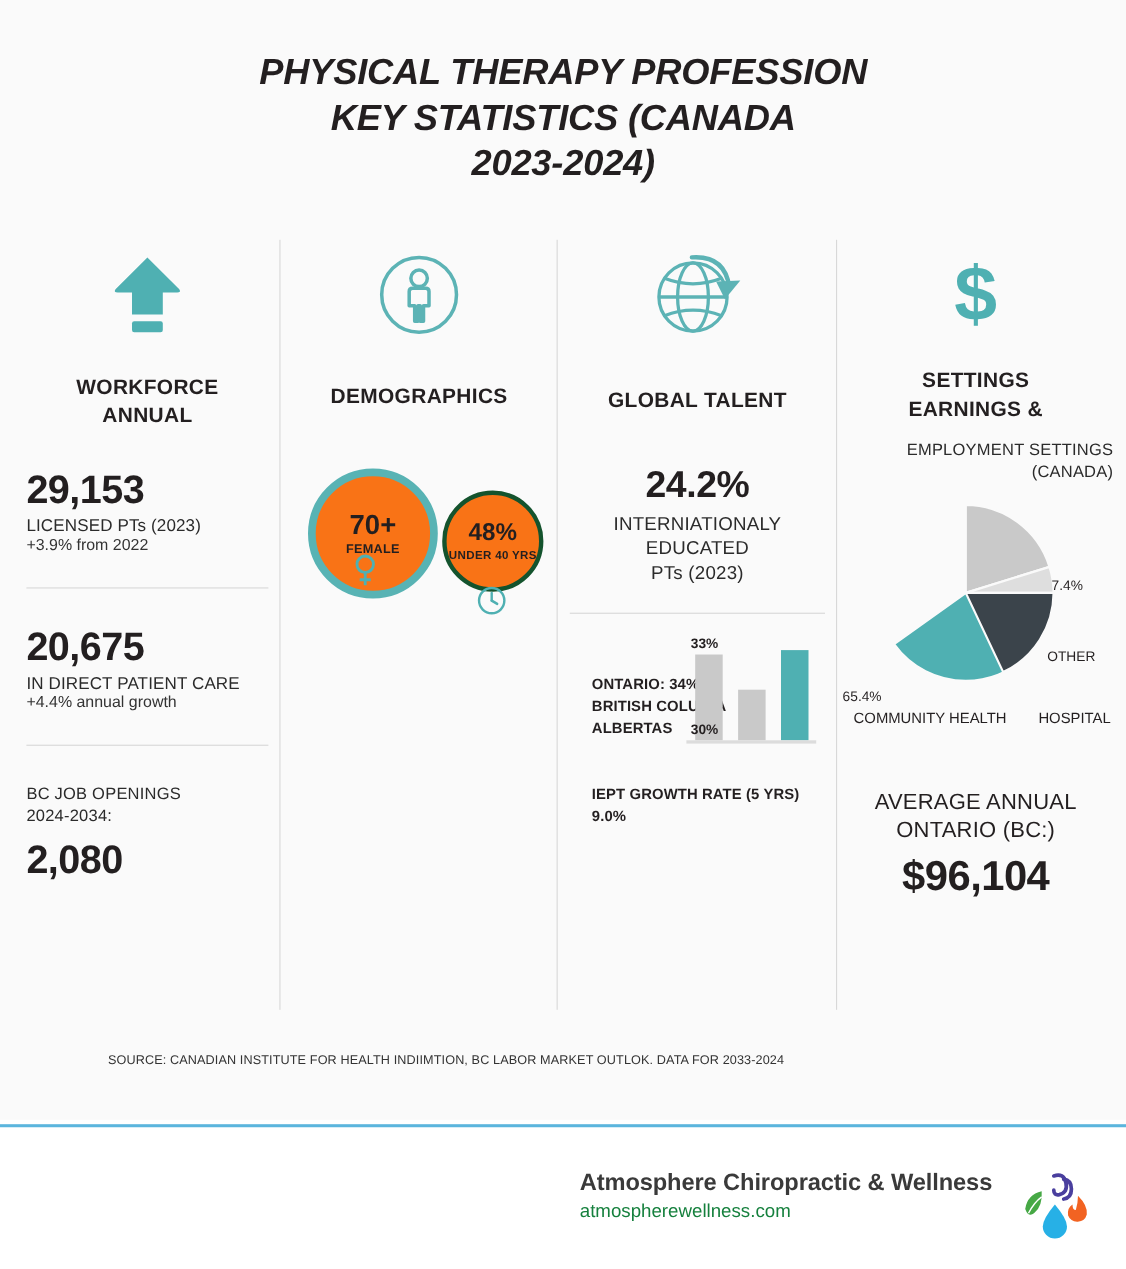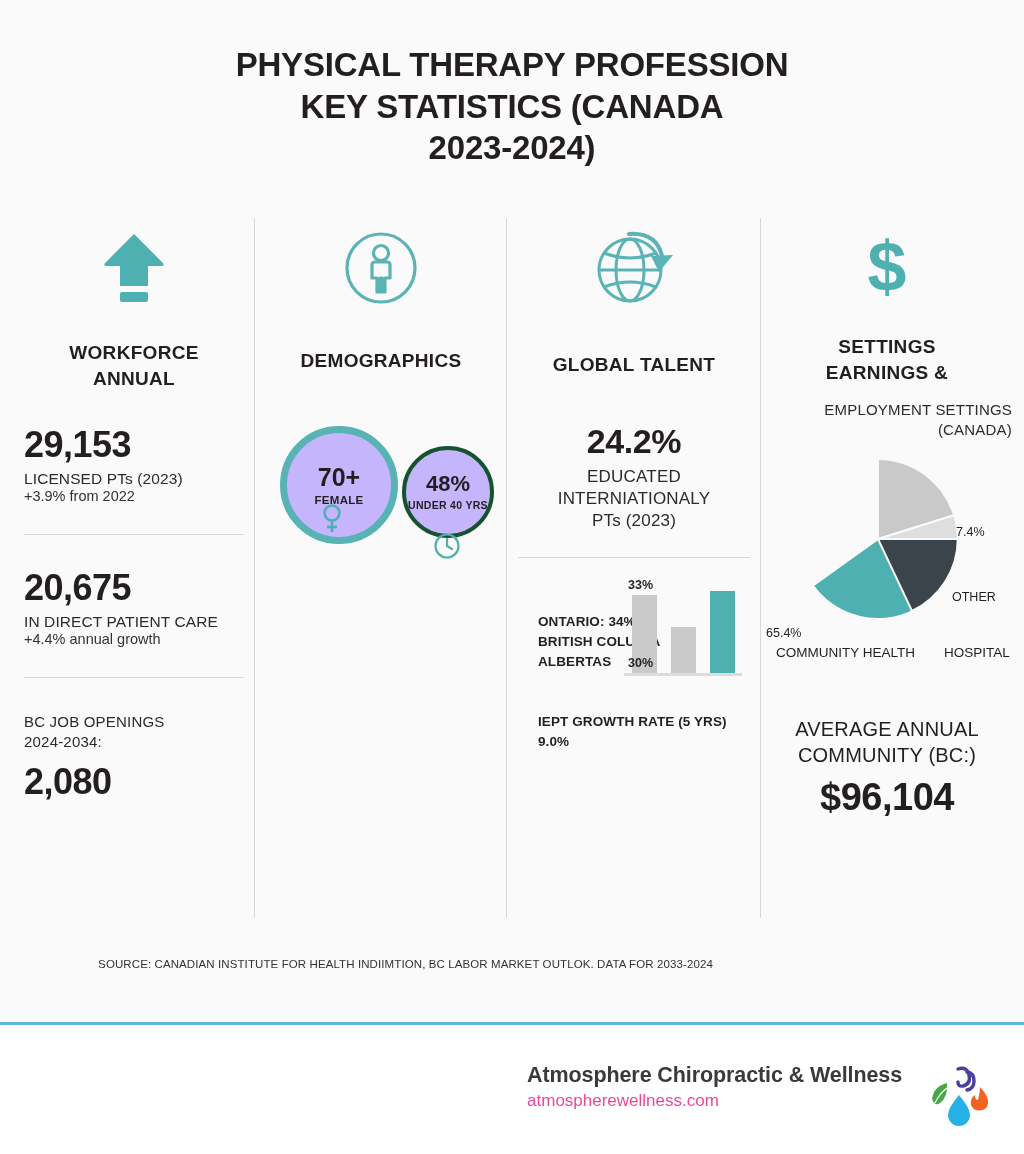--- a/index.html
+++ b/index.html
@@ -24,21 +24,21 @@
   .title {
     position: absolute;
     top: 44px; left: 0; width: 1024px;
     text-align: center;
     font-size: 33px;
     font-weight: bold;
     line-height: 1.26;
     letter-spacing: -0.2px;
     color: #231f20;
   }
-  .title .tline { display: block; }
+  .title .tline { display: block; font-style: italic; }
 
   
   .columns {
     position: absolute;
     top: 218px; left: 0; width: 1024px; height: 700px;
   }
   .col {
     position: absolute;
     top: 0;
     height: 700px;
@@ -92,21 +92,21 @@
   }
 
   
   .circles {
     position: relative; height: 230px; margin-top: 42px;
   }
   .ring {
     position: absolute; border-radius: 50%;
     display: flex; flex-direction: column;
     align-items: center; justify-content: center;
-    background: #c4b5fd;
+    background: #f97316;
   }
   .ring-a {
     left: 24px; top: 10px; width: 104px; height: 104px;
     border: 7px solid #58b3b4;
   }
   .ring-b {
     left: 146px; top: 30px; width: 84px; height: 84px;
     border: 4px solid #14532d;
   }
   .ring-num { font-size: 25px; font-weight: bold; color: #231f20; line-height: 1; }
@@ -197,21 +197,21 @@
     position: absolute; top: 1025px; left: 0; width: 1024px; height: 129px;
     background: #ffffff;
   }
   .brand {
     position: absolute; right: 122px; top: 38px; 
   }
   .brand-name {
     font-size: 21.5px; font-weight: bold; color: #3a3a3a; letter-spacing: -0.1px;
   }
   .brand-url {
-    font-size: 17px; color: #ec4899; margin-top: 3px;
+    font-size: 17px; color: #15803d; margin-top: 3px;
   }
   .logo-mark {
     position: absolute; right: 32px; top: 40px; width: 66px; height: 62px;
   }
 </style>
 </head>
 <body>
 
 <div class="infographic">
 
@@ -310,22 +310,22 @@
             <path d="M11 59 q26 -10 52 0"></path>
           </g>
           <path d="M36 6 q30 -2 34 27" fill="none" stroke="#5cb3b5" stroke-width="4" stroke-linecap="round"></path>
           <path d="M58 28 L80 27 L66 44 Z" fill="#5cb3b5"></path>
         </svg>
       </div>
       <div class="col-head" style="margin-top:34px;">GLOBAL TALENT</div>
 
       <div class="pct-big">24.2%</div>
       <div class="pct-cap">
+        <div>INTERNIATIONALY</div>
         <div>EDUCATED</div>
-        <div>INTERNIATIONALY</div>
         <div>PTs (2023)</div>
       </div>
 
       <div class="hdiv" style="margin-top:26px;"></div>
 
       <div class="chart-wrap">
         <div class="region-list">
           <div>ONTARIO: 34%</div>
           <div>BRITISH COLUMIA</div>
           <div>ALBERTAS</div>
@@ -375,21 +375,21 @@
         </svg>
         <div class="pie-lab l-74">7.4%</div>
         <div class="pie-lab l-other">OTHER</div>
         <div class="pie-lab l-654">65.4%</div>
         <div class="pie-lab l-comm">COMMUNITY HEALTH</div>
         <div class="pie-lab l-hosp">HOSPITAL</div>
       </div>
 
       <div class="earn-head">
         <div>AVERAGE ANNUAL</div>
-        <div>COMMUNITY (BC:)</div>
+        <div>ONTARIO (BC:)</div>
       </div>
       <div class="earn-num">$96,104</div>
     </div>
 
   </div>
 
   <div class="source">SOURCE: CANADIAN INSTITUTE FOR HEALTH INDIIMTION, BC LABOR MARKET OUTLOK. DATA FOR 2033-2024</div>
 </div>
 
 <div class="rule"></div>

